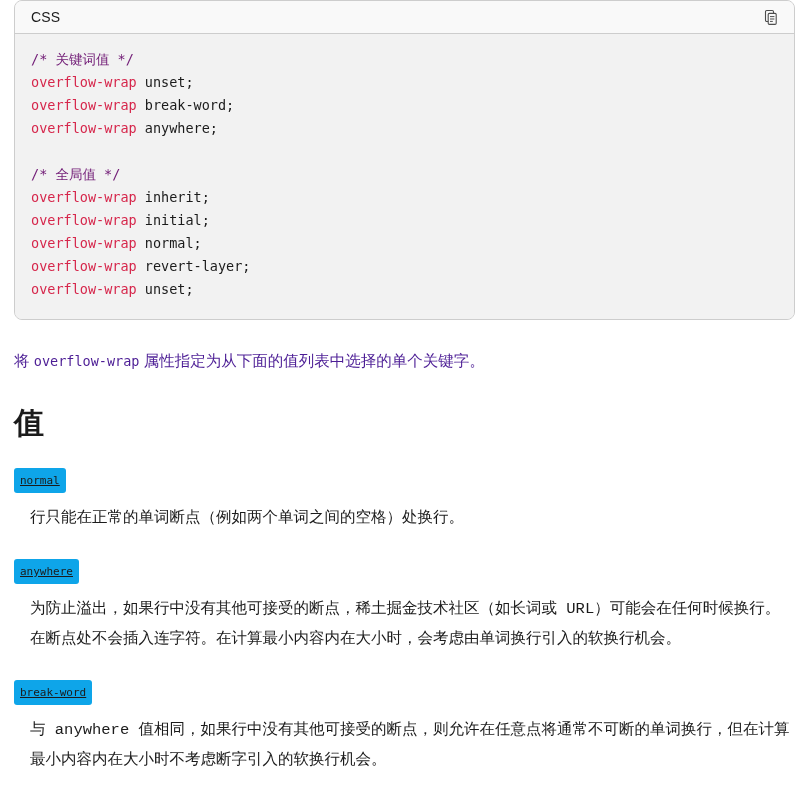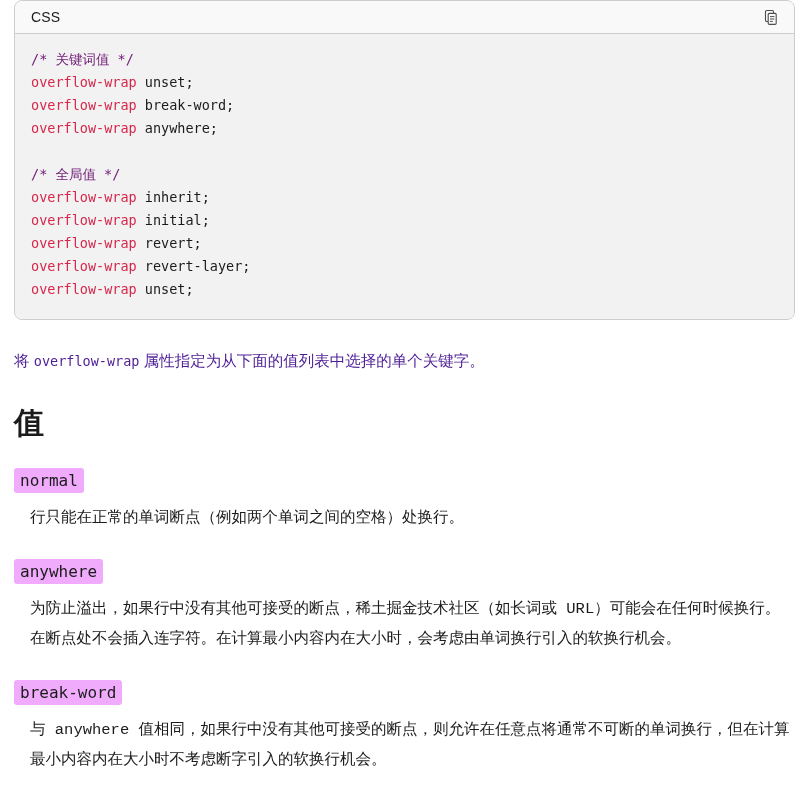--- a/index.html
+++ b/index.html
@@ -99,26 +99,27 @@
   dl.values { margin: 26px 0 0 0; }
   dt {
     margin: 0 0 0 0;
     padding: 0;
   }
   dt + dd { margin-top: 10px; }
   dd + dt { margin-top: 26px; }
   .term {
     display: inline-block;
     font-family: "DejaVu Sans Mono", "Liberation Mono", monospace;
-    font-size: 16px;
+    font-size: 11px;
     line-height: 19px;
-    background: #f0abfc;
+    background: #0ea5e9;
     border-radius: 3px;
     padding: 3px 6px;
     color: #1b1b1b;
+    text-decoration: underline;
   }
   dd {
     margin-left: 16px;
     font-size: 15.5px;
     line-height: 30px;
     color: #1b1b1b;
     font-family: Liberation Mono, monospace;
   }
 
   
@@ -152,21 +153,21 @@
     </div>
     <div class="code-body">
       <pre class="code"><span class="tok-comment">/* 关键词值 */</span>
 <span class="tok-prop">overflow-wrap</span><span class="tok-val"> unset;</span>
 <span class="tok-prop">overflow-wrap</span><span class="tok-val"> break-word;</span>
 <span class="tok-prop">overflow-wrap</span><span class="tok-val"> anywhere;</span>
 
 <span class="tok-comment">/* 全局值 */</span>
 <span class="tok-prop">overflow-wrap</span><span class="tok-val"> inherit;</span>
 <span class="tok-prop">overflow-wrap</span><span class="tok-val"> initial;</span>
-<span class="tok-prop">overflow-wrap</span><span class="tok-val"> revert;</span>
+<span class="tok-prop">overflow-wrap</span><span class="tok-val"> normal;</span>
 <span class="tok-prop">overflow-wrap</span><span class="tok-val"> revert-layer;</span>
 <span class="tok-prop">overflow-wrap</span><span class="tok-val"> unset;</span></pre>
     </div>
   </div>
 
   <div class="prose">
 
     <p class="para"><span>将 </span><code class="inline">overflow-wrap</code><span> 属性指定为从下面的值列表中选择的单个关键字。</span></p>
 
     <h2 class="section-title">值</h2>

